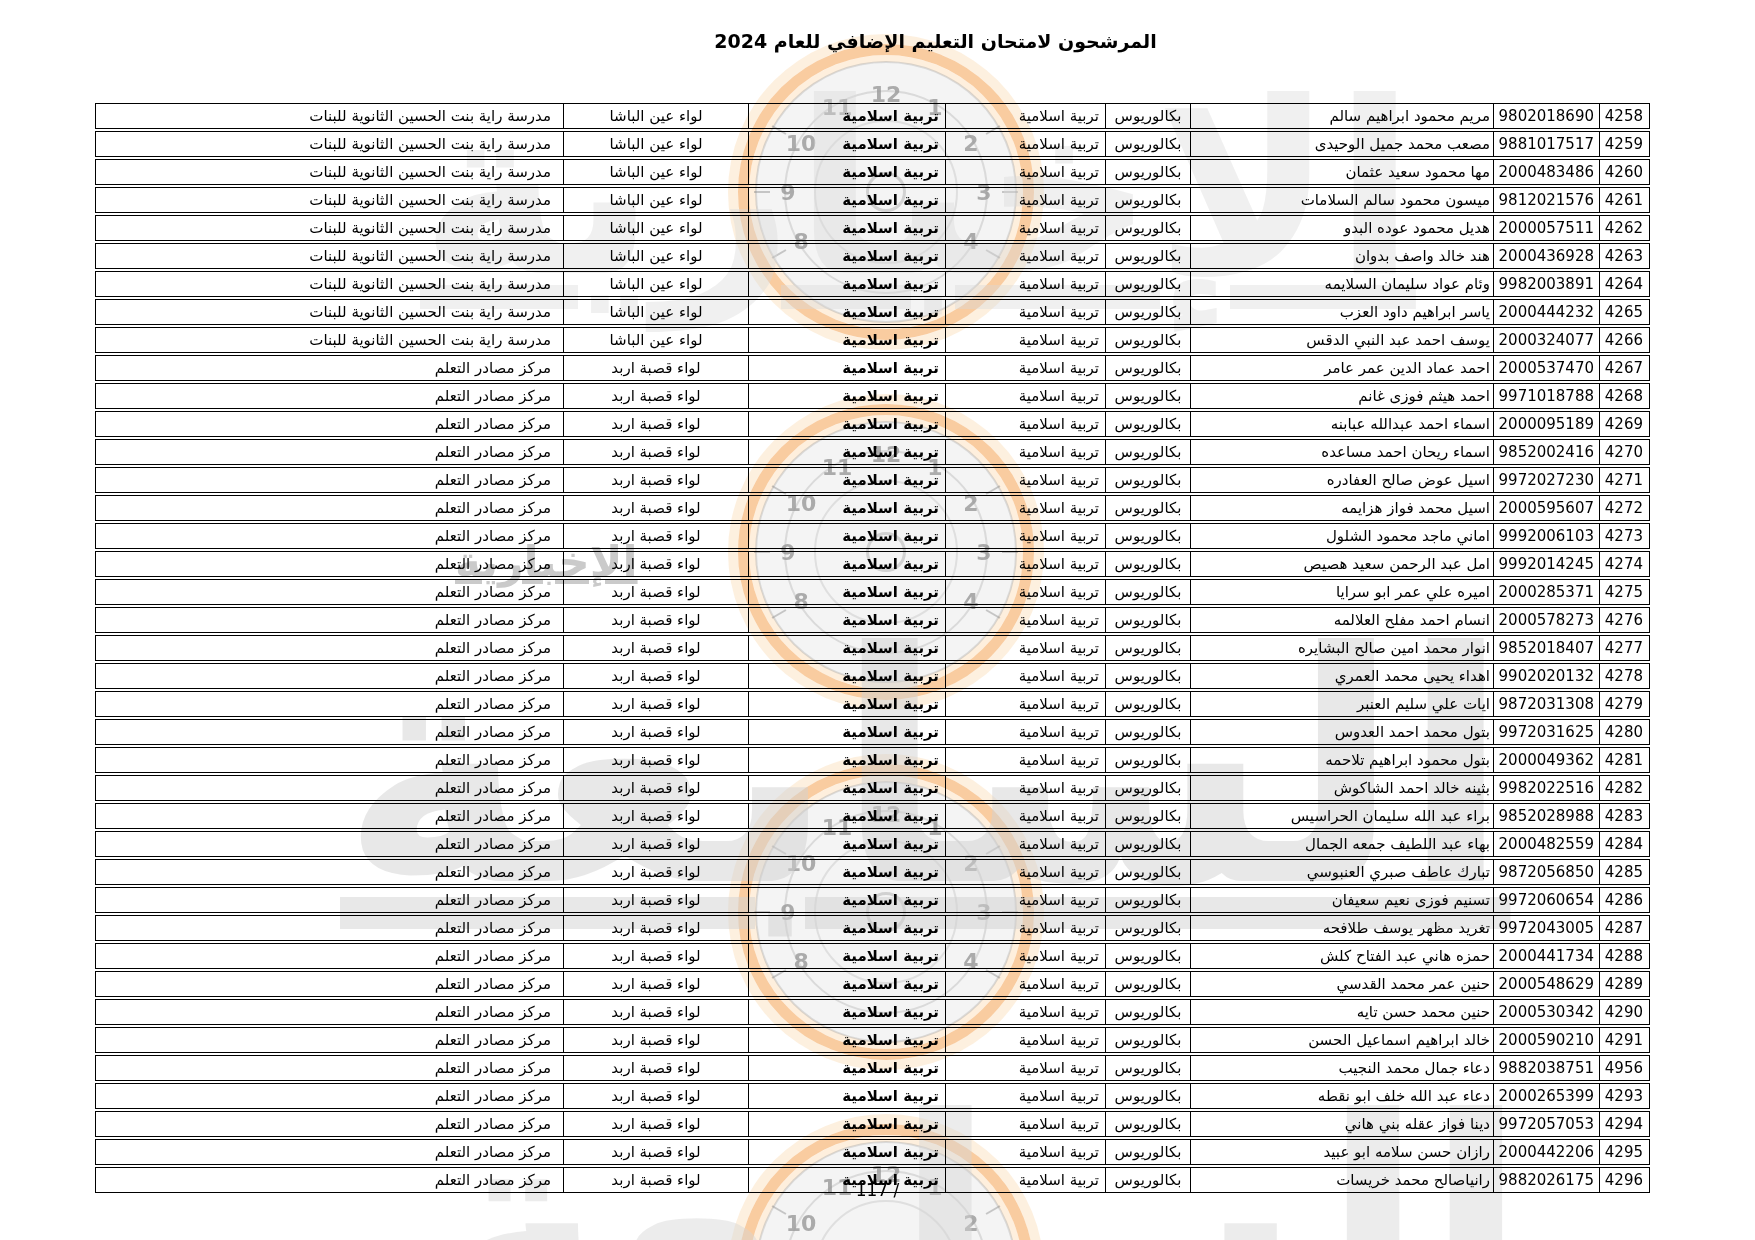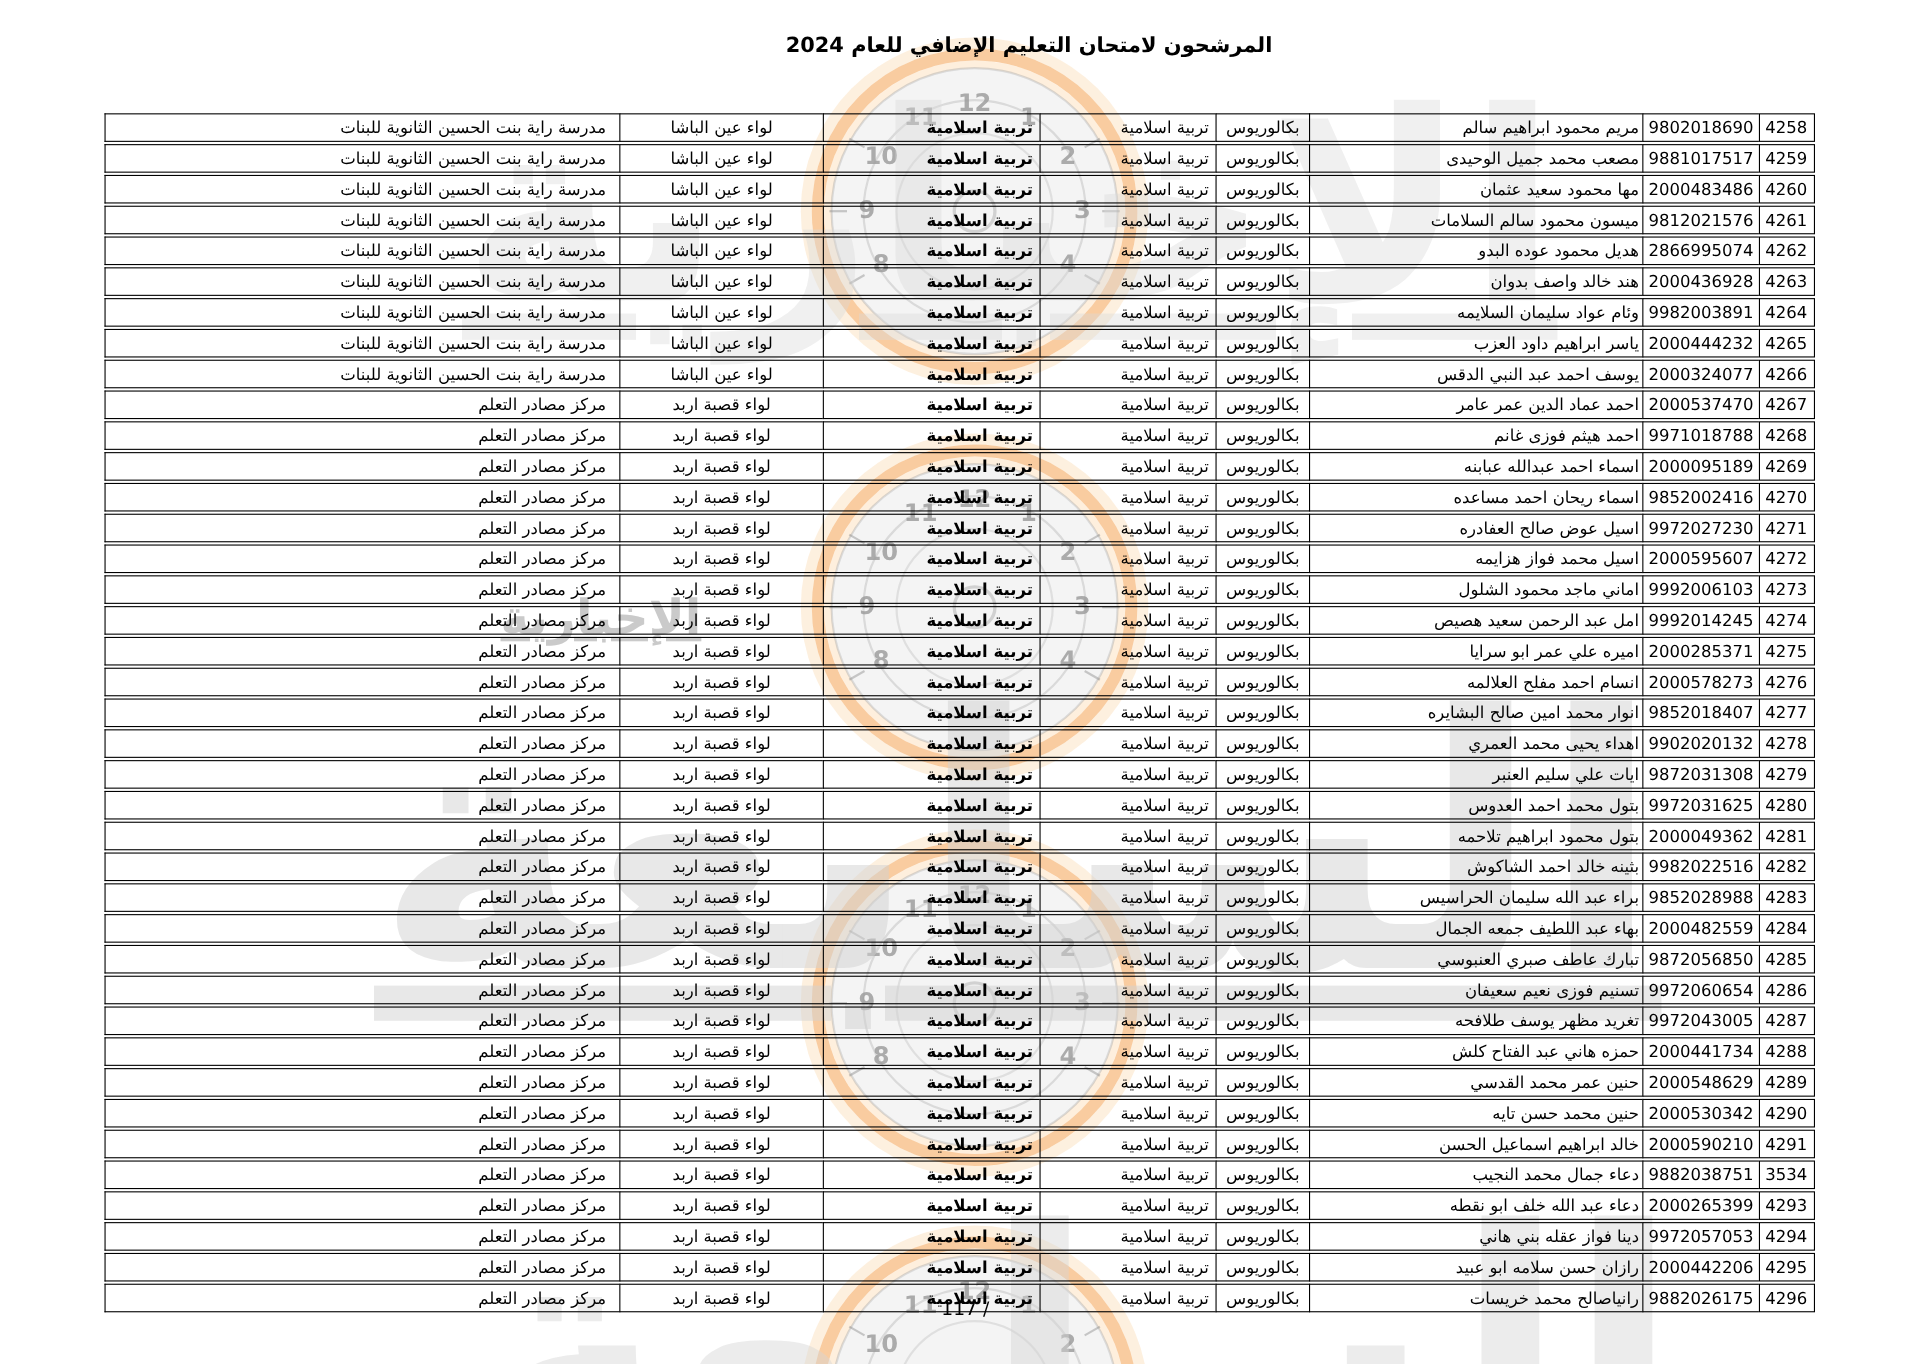--- a/index.html
+++ b/index.html
@@ -190,21 +190,21 @@
         <td class="c-national_id">9812021576</td>
         <td class="c-name">ميسون محمود سالم السلامات</td>
         <td class="c-degree">بكالوريوس</td>
         <td class="c-major">تربية اسلامية</td>
         <td class="c-subject">تربية اسلامية</td>
         <td class="c-district">لواء عين الباشا</td>
         <td class="c-school">مدرسة راية بنت الحسين الثانوية للبنات</td>
       </tr>
       <tr>
         <td class="c-serial">4262</td>
-        <td class="c-national_id">2866995074</td>
+        <td class="c-national_id">2000057511</td>
         <td class="c-name">هديل محمود عوده البدو</td>
         <td class="c-degree">بكالوريوس</td>
         <td class="c-major">تربية اسلامية</td>
         <td class="c-subject">تربية اسلامية</td>
         <td class="c-district">لواء عين الباشا</td>
         <td class="c-school">مدرسة راية بنت الحسين الثانوية للبنات</td>
       </tr>
       <tr>
         <td class="c-serial">4263</td>
         <td class="c-national_id">2000436928</td>
@@ -489,21 +489,21 @@
         <td class="c-serial">4291</td>
         <td class="c-national_id">2000590210</td>
         <td class="c-name">خالد ابراهيم اسماعيل الحسن</td>
         <td class="c-degree">بكالوريوس</td>
         <td class="c-major">تربية اسلامية</td>
         <td class="c-subject">تربية اسلامية</td>
         <td class="c-district">لواء قصبة اربد</td>
         <td class="c-school">مركز مصادر التعلم</td>
       </tr>
       <tr>
-        <td class="c-serial">3534</td>
+        <td class="c-serial">4956</td>
         <td class="c-national_id">9882038751</td>
         <td class="c-name">دعاء جمال محمد النجيب</td>
         <td class="c-degree">بكالوريوس</td>
         <td class="c-major">تربية اسلامية</td>
         <td class="c-subject">تربية اسلامية</td>
         <td class="c-district">لواء قصبة اربد</td>
         <td class="c-school">مركز مصادر التعلم</td>
       </tr>
       <tr>
         <td class="c-serial">4293</td>

